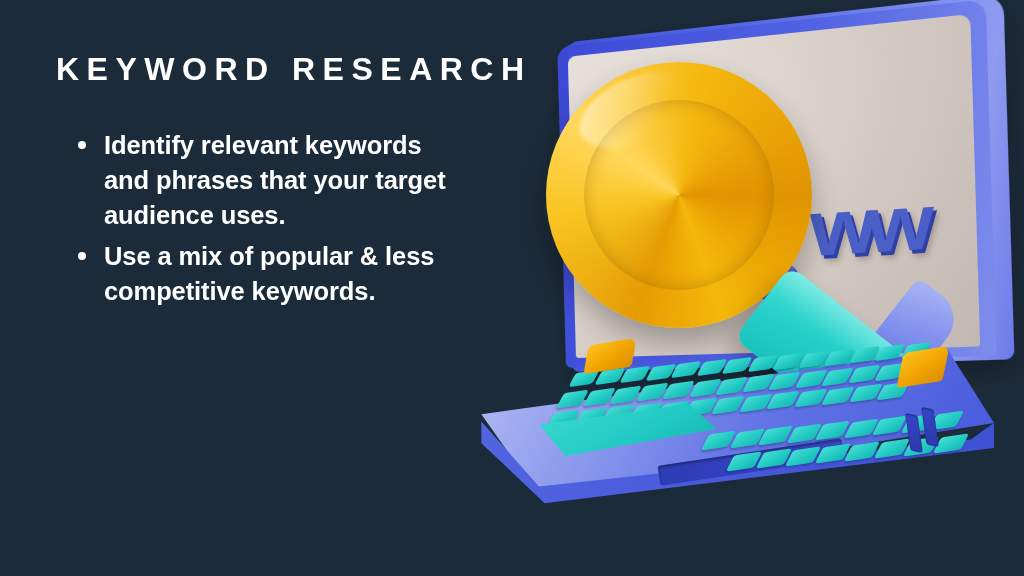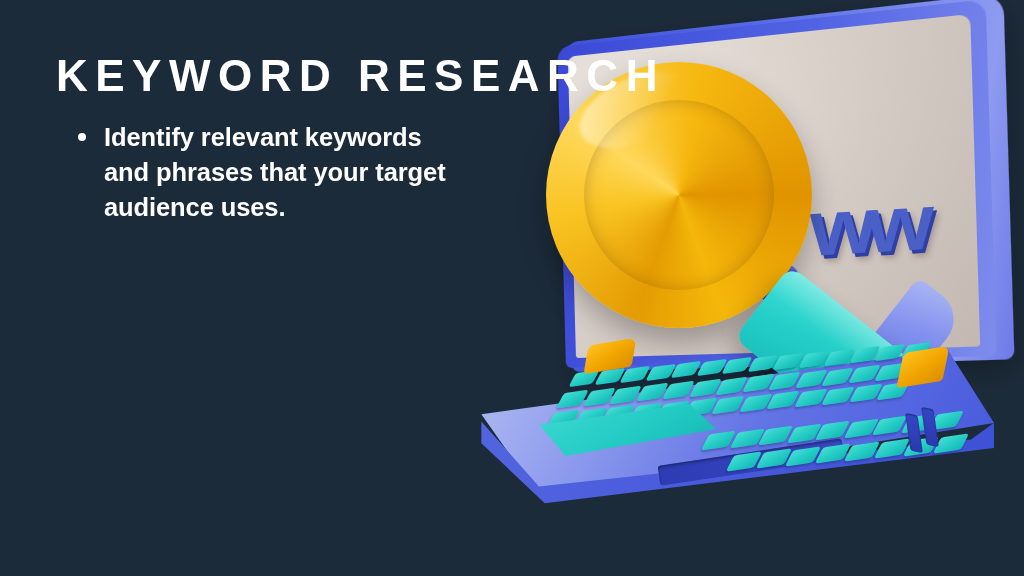--- a/index.html
+++ b/index.html
@@ -24,31 +24,31 @@
     left: 0;
     top: 0;
     width: 520px;
     height: 576px;
     z-index: 40;
   }
   .slide-title {
     position: absolute;
     left: 56px;
     top: 52px;
-    font-size: 44px;
+    font-size: 32px;
     font-weight: bold;
     color: #ffffff;
     letter-spacing: 7.5px;
     white-space: nowrap;
     line-height: 1.1;
   }
   .bullet-list {
     position: absolute;
     left: 66px;
-    top: 120px;
+    top: 128px;
     width: 400px;
     margin: 0;
     padding: 0;
     list-style: none;
   }
   .bullet-item {
     position: relative;
     padding-left: 38px;
     margin-bottom: 6px;
     color: #ffffff;
@@ -431,16 +431,20 @@
     <div class="base-side-vent vent-2"></div>
   </div>
 
   <div class="text-col">
     <div class="slide-title">KEYWORD RESEARCH</div>
     <ul class="bullet-list">
       <li class="bullet-item">
         <span class="bullet-dot"></span>
         <span>Identify relevant keywords and phrases that your target audience uses.</span>
       </li>
+      <li class="bullet-item">
+        <span class="bullet-dot"></span>
+        <span>Use a  mix of popular &amp; less competitive keywords.</span>
+      </li>
     </ul>
   </div>
 
 </div>
 
 </body></html>

